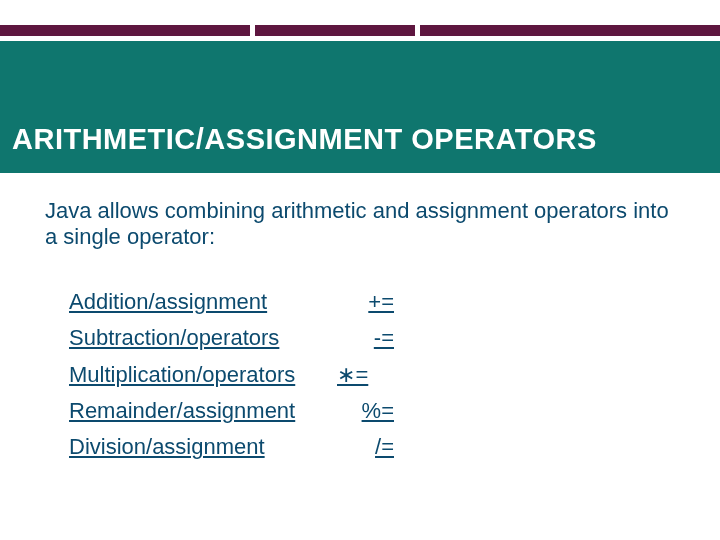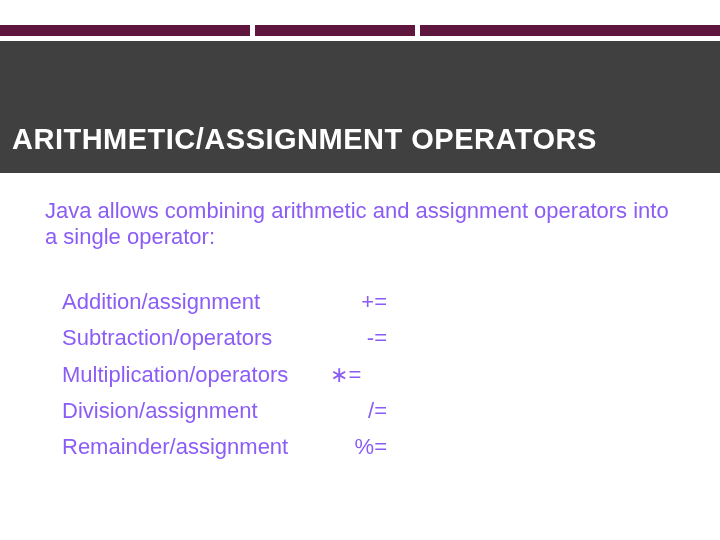--- a/index.html
+++ b/index.html
@@ -31,45 +31,46 @@
   .top-accent .seg2 { background: #5e163f; width: 160px; height: 100%; }
   .top-accent .gap2 { width: 5px; height: 100%; }
   .top-accent .seg3 { background: #5e163f; flex: 1; height: 100%; }
 
   .title-band {
     position: absolute;
     top: 41px;
     left: 0;
     width: 720px;
     height: 132px;
-    background: #404040;
+    background: #0f766e;
     box-sizing: border-box;
     padding: 82px 12px 0 12px;
   }
   .title-text {
     color: #ffffff;
     font-size: 29px;
     font-weight: bold;
     letter-spacing: 0.5px;
   }
 
   .body {
     position: absolute;
     top: 198px;
     left: 45px;
     width: 640px;
     font-size: 22px;
     line-height: 1.2;
-    color: #8b5cf6;
+    color: #0c4a6e;
   }
   .intro {
     margin-bottom: 38px;
   }
   .ops {
-    margin-left: 17px;
+    margin-left: 24px;
+    text-decoration: underline;
   }
   .op-row {
     display: flex;
     align-items: baseline;
     margin-bottom: 10px;
     font-size: 22px;
   }
   .op-label {
     width: 275px;
     flex: 0 0 auto;
@@ -115,25 +116,25 @@
         <span class="op-label">Subtraction/operators</span>
         <span class="op-sym">-=</span>
       </div>
 
       <div class="op-row tight">
         <span class="op-label">Multiplication/operators</span>
         <span class="op-sym ast">∗=</span>
       </div>
 
       <div class="op-row">
-        <span class="op-label">Division/assignment</span>
-        <span class="op-sym">/=</span>
+        <span class="op-label">Remainder/assignment</span>
+        <span class="op-sym">%=</span>
       </div>
 
       <div class="op-row">
-        <span class="op-label">Remainder/assignment</span>
-        <span class="op-sym">%=</span>
+        <span class="op-label">Division/assignment</span>
+        <span class="op-sym">/=</span>
       </div>
 
     </div>
   </div>
 
 </div>
 
 </body></html>

